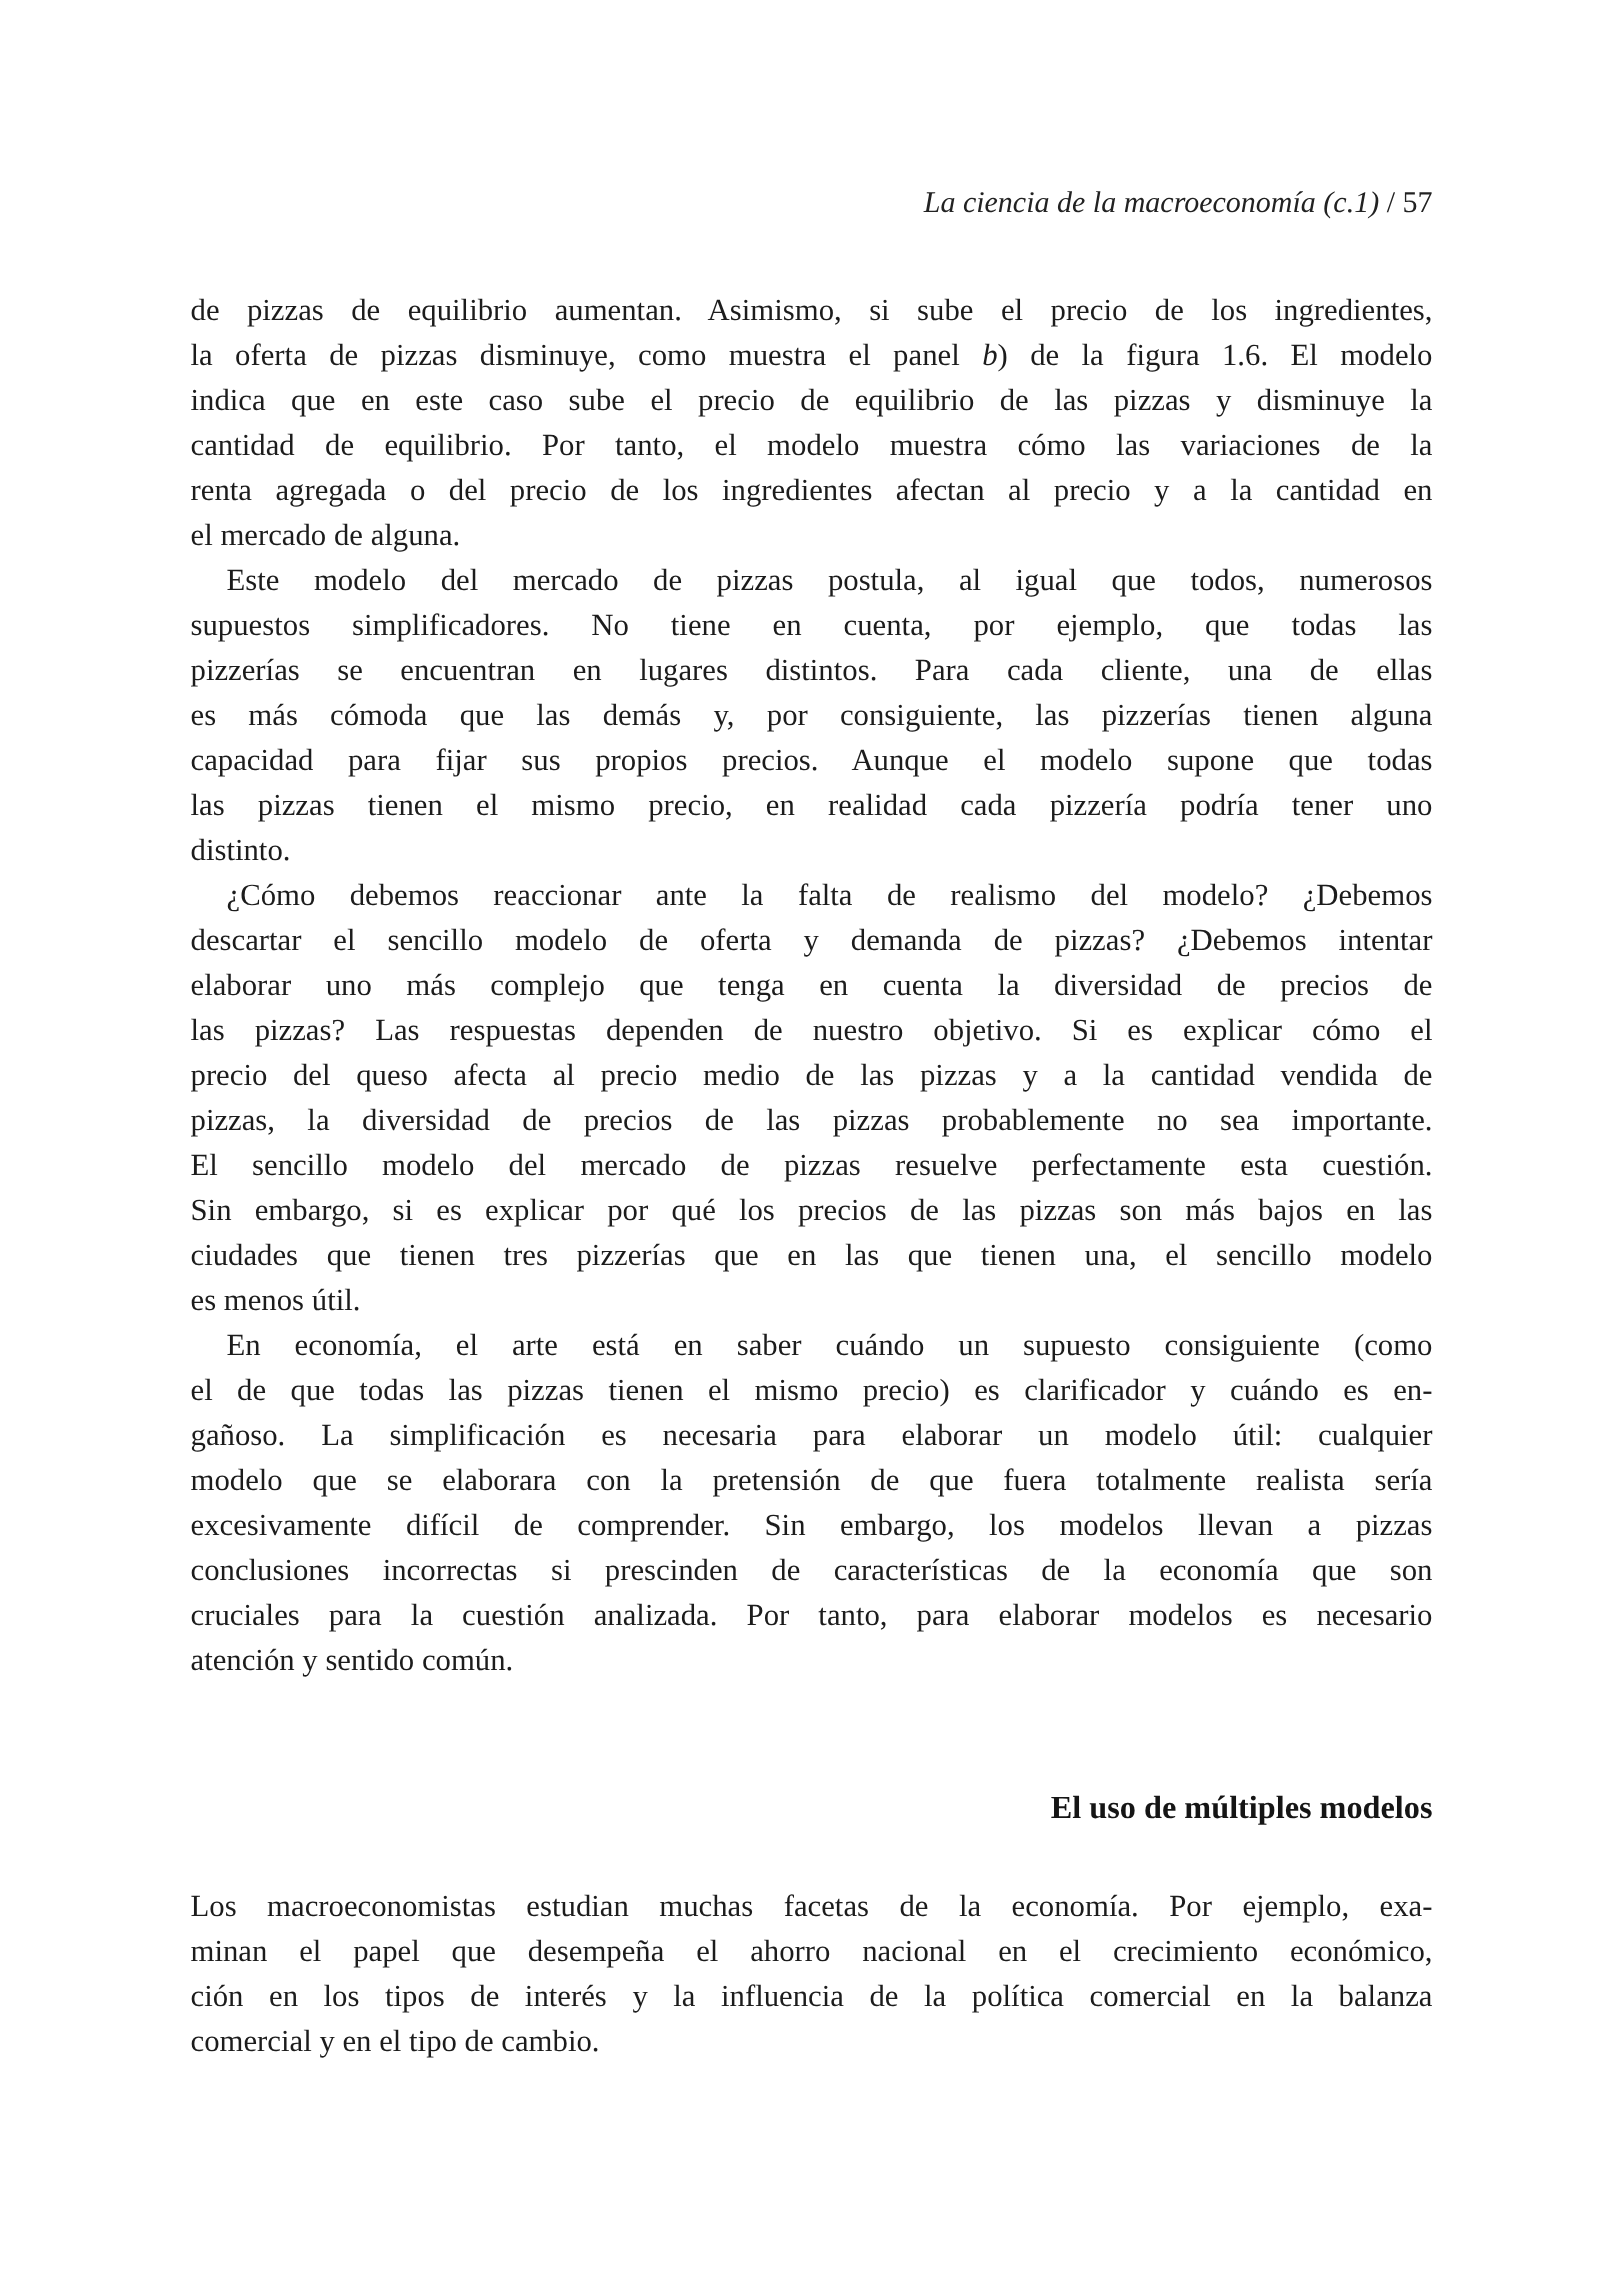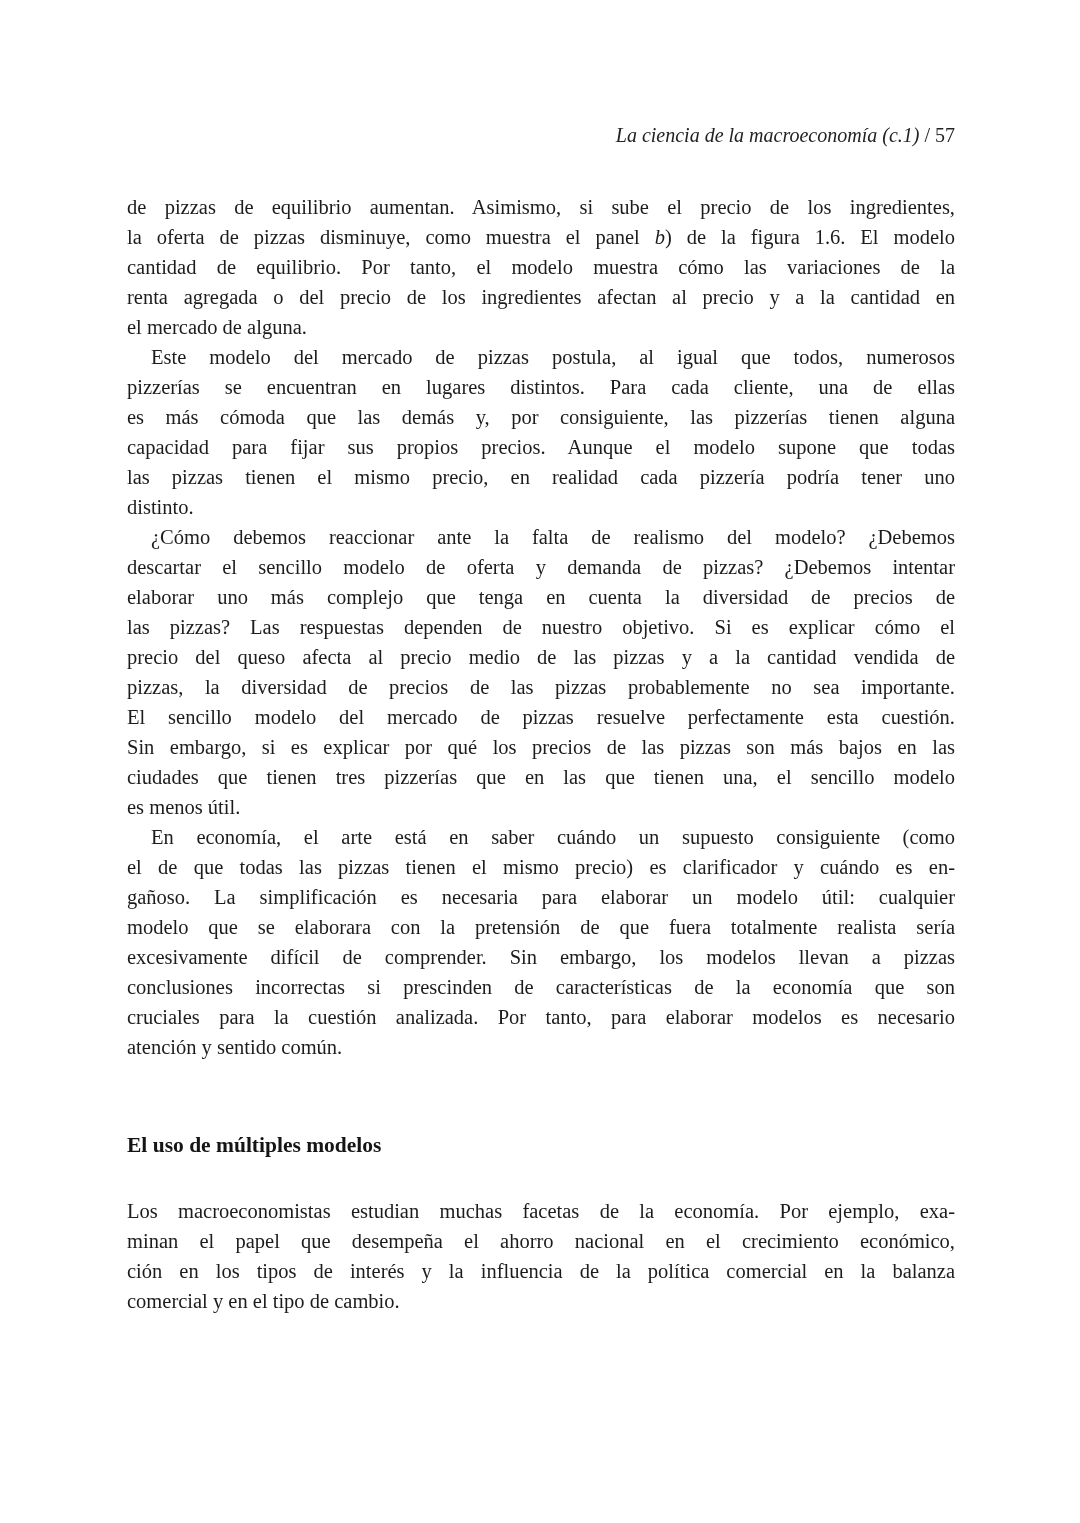--- a/index.html
+++ b/index.html
@@ -44,40 +44,42 @@
   .line.first-indent { text-indent: 24px; }
   .it { font-style: italic; text-align: right; }
 
   .heading {
     font-size: 21.5px;
     font-weight: bold;
     line-height: 30px;
     margin: 68px 0 36px 0;
     padding: 0;
     color: #151515;
-    text-align: left;
+    text-align: right;
   }
 </style>
 </head>
 <body>
 
 <div class="page">
   <div class="running-header">
     <span class="it">La ciencia de la macroeconomía (c.1)</span><span class="pn"> / 57</span>
   </div>
   <div class="body-text">
       <div class="para">
         <div class="line">de pizzas de equilibrio aumentan. Asimismo, si sube el precio de los ingredientes,</div>
         <div class="line"><span>la oferta de pizzas disminuye, como muestra el panel </span><span class="it">b</span><span>) de la figura 1.6. El modelo</span></div>
+        <div class="line">indica que en este caso sube el precio de equilibrio de las pizzas y disminuye la</div>
         <div class="line">cantidad de equilibrio. Por tanto, el modelo muestra cómo las variaciones de la</div>
         <div class="line">renta agregada o del precio de los ingredientes afectan al precio y a la cantidad en</div>
         <div class="line last">el mercado de alguna.</div>
       </div>
       <div class="para">
         <div class="line first-indent">Este modelo del mercado de pizzas postula, al igual que todos, numerosos</div>
+        <div class="line">supuestos simplificadores. No tiene en cuenta, por ejemplo, que todas las</div>
         <div class="line">pizzerías se encuentran en lugares distintos. Para cada cliente, una de ellas</div>
         <div class="line">es más cómoda que las demás y, por consiguiente, las pizzerías tienen alguna</div>
         <div class="line">capacidad para fijar sus propios precios. Aunque el modelo supone que todas</div>
         <div class="line">las pizzas tienen el mismo precio, en realidad cada pizzería podría tener uno</div>
         <div class="line last">distinto.</div>
       </div>
       <div class="para">
         <div class="line first-indent">¿Cómo debemos reaccionar ante la falta de realismo del modelo? ¿Debemos</div>
         <div class="line">descartar el sencillo modelo de oferta y demanda de pizzas? ¿Debemos intentar</div>
         <div class="line">elaborar uno más complejo que tenga en cuenta la diversidad de precios de</div>

